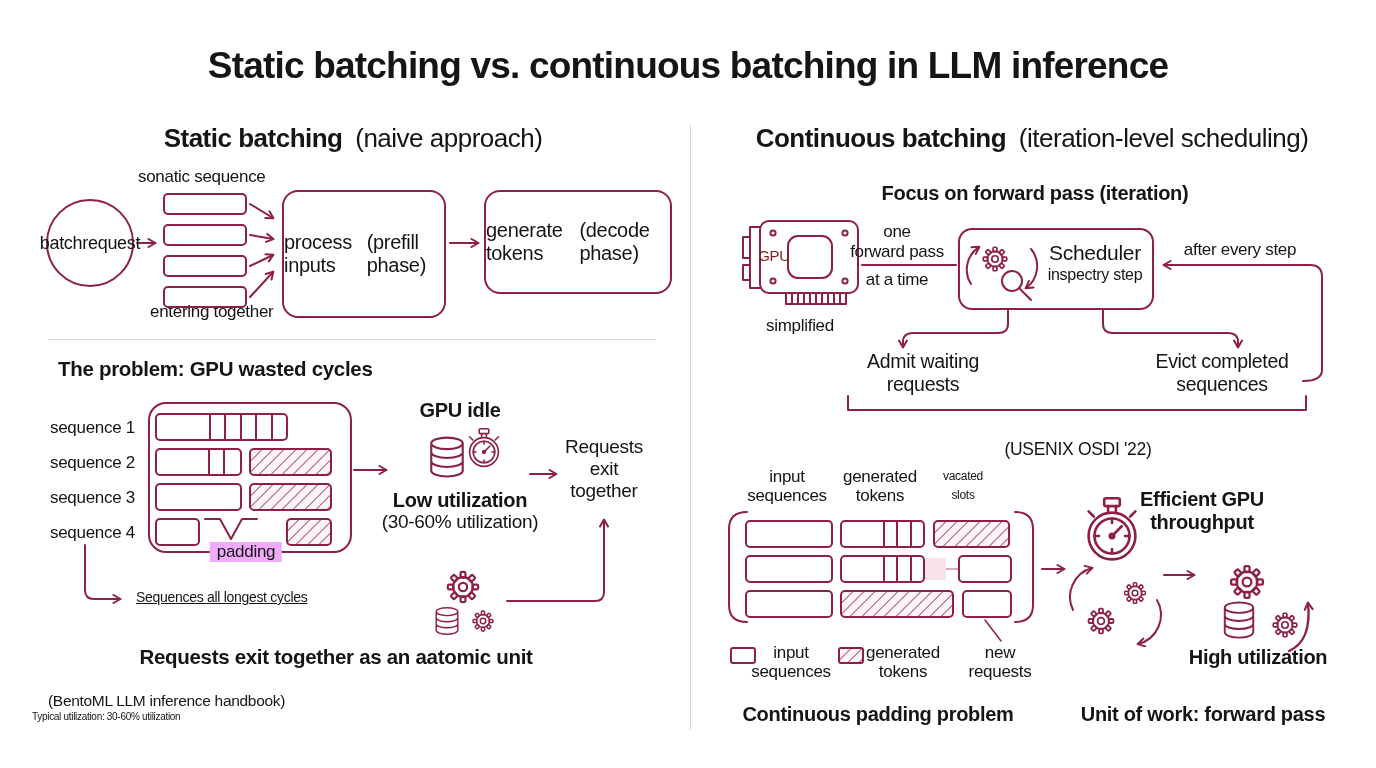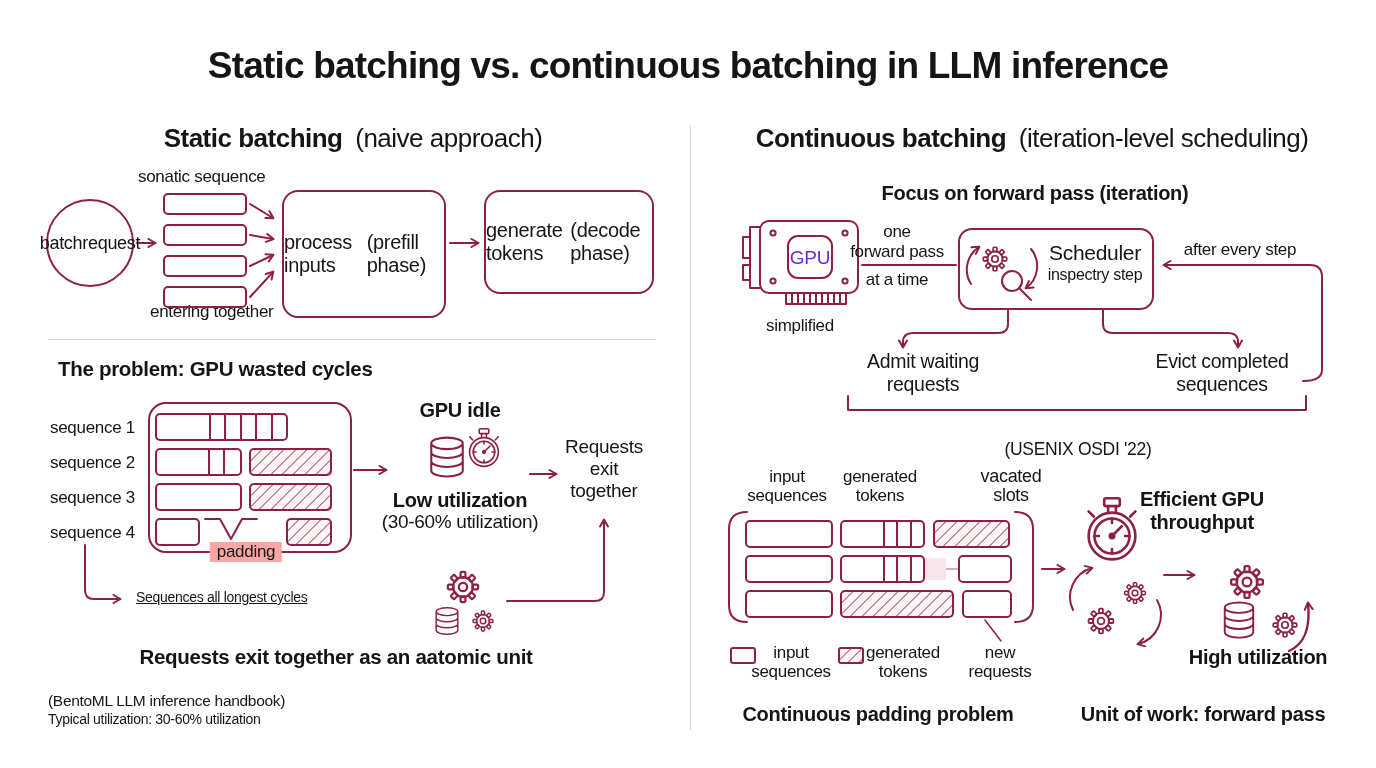--- a/index.html
+++ b/index.html
@@ -154,21 +154,21 @@
 
   <div class="obox" style="left:163px;top:193px;width:84px;height:22px;"></div>
   <div class="obox" style="left:163px;top:224px;width:84px;height:22px;"></div>
   <div class="obox" style="left:163px;top:255px;width:84px;height:22px;"></div>
   <div class="obox" style="left:163px;top:286px;width:84px;height:22px;"></div>
 
   <div class="obox flowbox" style="left:282px;top:190px;width:164px;height:128px;border-radius:16px;">
     <span>process inputs</span>
     <span>(prefill phase)</span>
   </div>
-  <div class="obox flowbox" style="left:484px;top:190px;width:170px;height:104px;border-radius:16px;">
+  <div class="obox flowbox" style="left:484px;top:190px;width:188px;height:104px;border-radius:16px;">
     <span>generate tokens</span>
     <span>(decode phase)</span>
   </div>
 
   <div class="t b" style="left:58px;top:357px;font-size:20.5px;">The problem: GPU wasted cycles</div>
 
   <div class="t" style="left:50px;top:418px;font-size:17px;">sequence 1</div>
   <div class="t" style="left:50px;top:453px;font-size:17px;">sequence 2</div>
   <div class="t" style="left:50px;top:488px;font-size:17px;">sequence 3</div>
   <div class="t" style="left:50px;top:523px;font-size:17px;">sequence 4</div>
@@ -185,45 +185,45 @@
   <div class="obox" style="left:155px;top:448px;width:87px;height:28px;">
     <span class="vd" style="left:62%;"></span>
     <span class="vd" style="left:80%;"></span>
   </div>
   <div class="obox hatch" style="left:249px;top:448px;width:83px;height:28px;"></div>
   <div class="obox" style="left:155px;top:483px;width:87px;height:28px;"></div>
   <div class="obox hatch" style="left:249px;top:483px;width:83px;height:28px;"></div>
   <div class="obox" style="left:155px;top:518px;width:45px;height:28px;"></div>
   <div class="obox hatch" style="left:286px;top:518px;width:46px;height:28px;"></div>
 
-  <div class="t c" style="left:246px;top:542px;font-size:17px;background:#fca5a5;padding:0 7px;">padding</div>
+  <div class="t c" style="left:246px;top:542px;font-size:17px;background:#f0abfc;padding:0 7px;">padding</div>
 
   <div class="t c b" style="left:460px;top:399px;font-size:20px;">GPU idle</div>
   <div class="t c b" style="left:460px;top:489px;font-size:20px;">Low utilization</div>
   <div class="t c" style="left:460px;top:511px;font-size:19px;">(30-60% utilization)</div>
 
   <div class="t c stack" style="left:604px;top:436px;font-size:19px;line-height:22px;">
     <span>Requests</span>
     <span>exit</span>
     <span>together</span>
   </div>
 
   <div class="t" style="left:136px;top:589px;font-size:14px;text-decoration:underline;">Sequences all longest cycles</div>
   <div class="t c b" style="left:336px;top:645px;font-size:20.5px;">Requests exit together as an aatomic unit</div>
 
   <div class="t" style="left:48px;top:692px;font-size:15.5px;">(BentoML LLM inference handbook)</div>
-  <div class="t" style="left:48px;top:711px;font-size:14px;">Typical utilization: 30-60% utilization</div>
+  <div class="t" style="left:32px;top:711px;font-size:10px;">Typical utilization: 30-60% utilization</div>
 
   <div class="t c" style="left:1032px;top:124px;font-size:26px;letter-spacing:-0.5px;">
     <span class="b">Continuous batching</span>
     <span style="margin-left:6px;margin-top:31px;">(iteration-level scheduling)</span>
   </div>
   <div class="t c b" style="left:1035px;top:182px;font-size:20px;">Focus on forward pass (iteration)</div>
 
-  <div class="t c" style="left:810px;top:247px;font-size:19px;color:#6d28d9;">GPU</div>
+  <div class="t c" style="left:774px;top:247px;font-size:15px;color:#7f1d1d;">GPU</div>
   <div class="t c" style="left:800px;top:316px;font-size:17px;">simplified</div>
 
   <div class="t c" style="left:897px;top:222px;font-size:17px;">one</div>
   <div class="t c" style="left:897px;top:242px;font-size:17px;">forward pass</div>
   <div class="t c" style="left:897px;top:270px;font-size:17px;">at a time</div>
 
   <div class="obox" style="left:958px;top:228px;width:196px;height:82px;border-radius:14px;border-width:2.5px;"></div>
   <div class="t c" style="left:1095px;top:241px;font-size:21px;">Scheduler</div>
   <div class="t c" style="left:1095px;top:266px;font-size:16px;">inspectry step</div>
   <div class="t c" style="left:1240px;top:240px;font-size:17px;">after every step</div>
@@ -240,21 +240,21 @@
   <div class="t c" style="left:1078px;top:439px;font-size:17.5px;">(USENIX OSDI '22)</div>
 
   <div class="t c stack" style="left:787px;top:467px;font-size:17px;line-height:19px;">
     <span>input</span>
     <span>sequences</span>
   </div>
   <div class="t c stack" style="left:880px;top:467px;font-size:17px;line-height:19px;">
     <span>generated</span>
     <span>tokens</span>
   </div>
-  <div class="t c stack" style="left:963px;top:467px;font-size:18px;line-height:19px;margin-left:48px;">
+  <div class="t c stack" style="left:963px;top:467px;font-size:12px;line-height:19px;">
     <span>vacated</span>
     <span>slots</span>
   </div>
 
   <div class="obox" style="left:745px;top:520px;width:88px;height:28px;"></div>
   <div class="obox" style="left:840px;top:520px;width:85px;height:28px;">
     <span class="vd" style="left:50%;"></span>
     <span class="vd" style="left:67%;"></span>
     <span class="vd" style="left:84%;"></span>
   </div>

